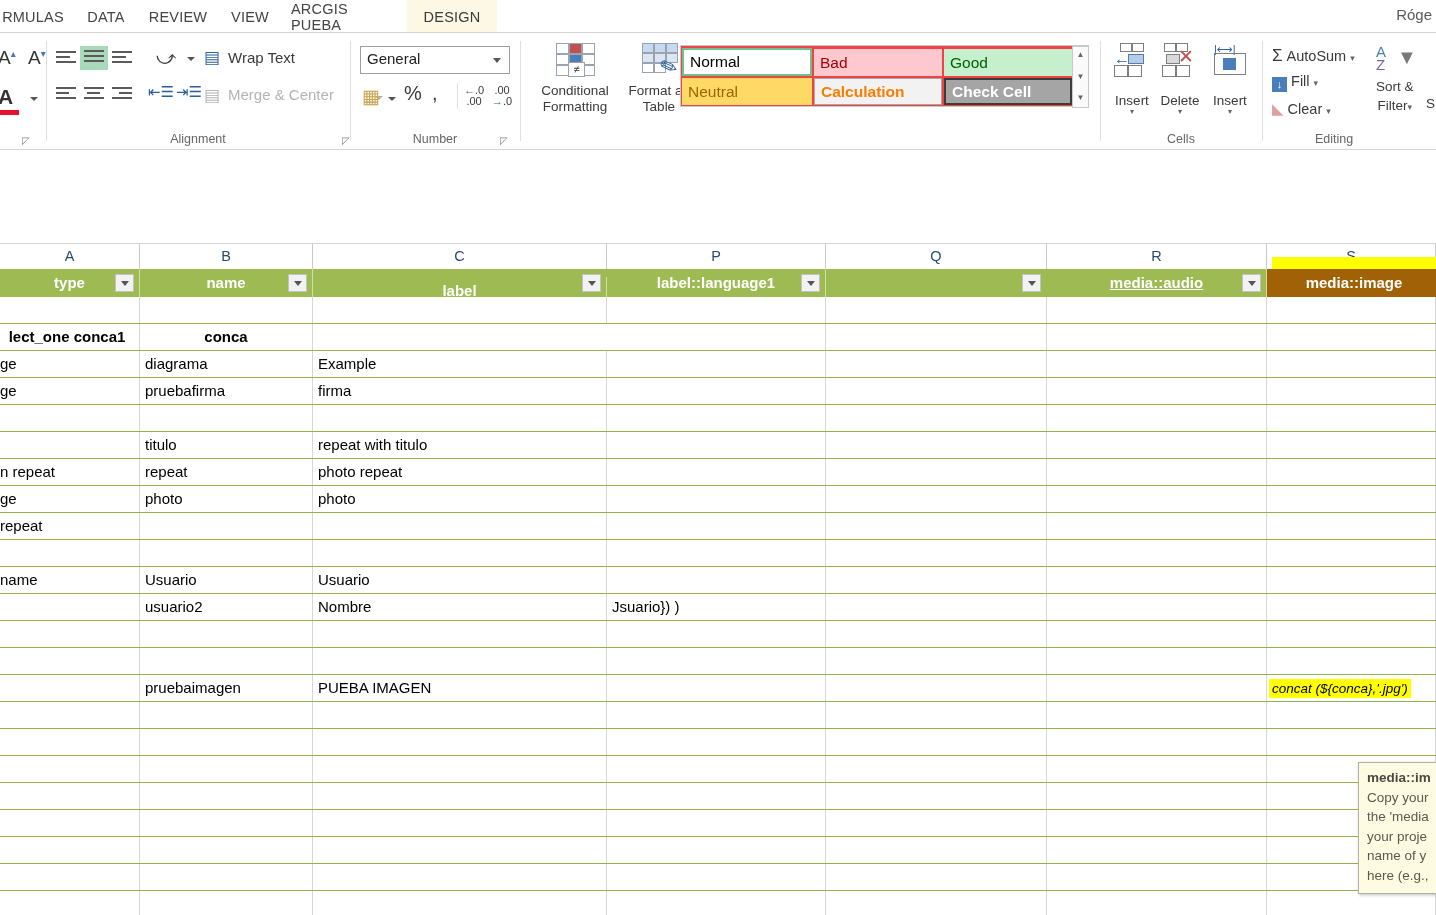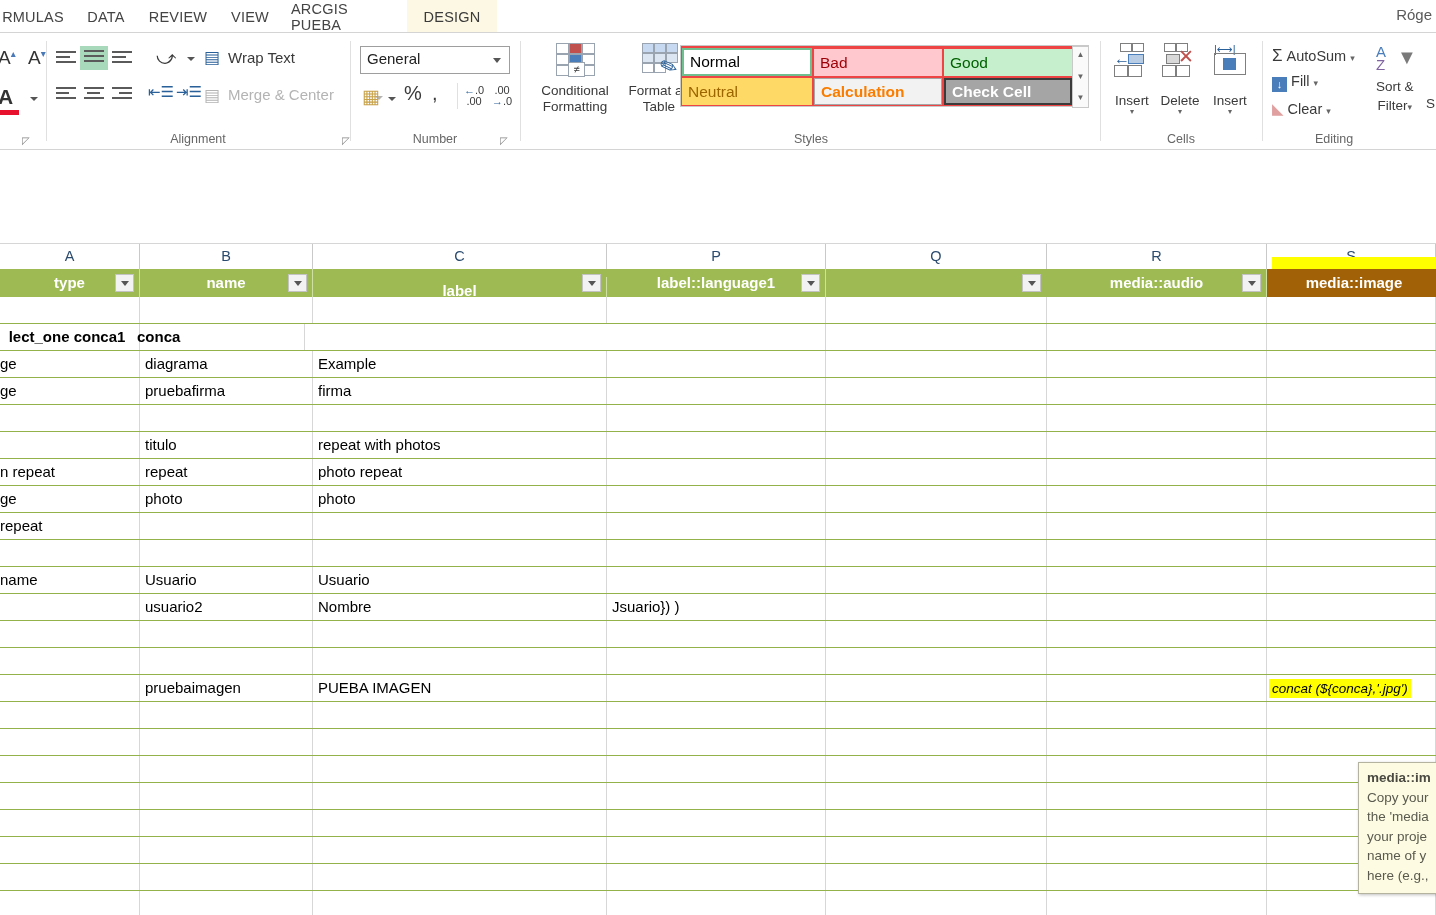--- a/index.html
+++ b/index.html
@@ -294,21 +294,20 @@
         <div class="stylecell" style="left:263px;top:3px;width:128px;height:27px;background:#c6efce;color:#006100;">Good</div>
         <div class="stylecell" style="left:1px;top:32px;width:130px;height:27px;background:#ffd966;color:#9c6500;">Neutral</div>
         <div class="stylecell bold" style="left:133px;top:32px;width:128px;height:27px;background:#f2f2f2;color:#fa7d00;border:1px solid #a5a5a5;">Calculation</div>
         <div class="stylecell bold" style="left:263px;top:32px;width:128px;height:27px;background:#a5a5a5;color:#ffffff;border:2px solid #3b3b3b;">Check Cell</div>
         <div class="sg-scroll" style="left:391px;top:0;height:62px;">
           <div class="sg-arrow" style="top:3px;">▲</div>
           <div class="sg-arrow" style="top:25px;">▼</div>
           <div class="sg-arrow" style="top:46px;">▼</div>
         </div>
       </div>
-      <div class="grp-label">Styles</div>
     </div>
     <div class="grp-sep" style="left:1100px;"></div>
 
     <div class="grp" style="left:1102px;width:158px;">
       <div class="bigbtn" style="left:4px;top:10px;">
         <div style="position:relative;width:40px;height:36px;margin:0 auto;">
           <div style="position:absolute;left:8px;top:0;width:12px;height:9px;border:1px solid #7f7f7f;"></div>
           <div style="position:absolute;left:20px;top:0;width:12px;height:9px;border:1px solid #7f7f7f;"></div>
           <div style="position:absolute;left:2px;top:22px;width:14px;height:12px;border:1px solid #7f7f7f;"></div>
           <div style="position:absolute;left:16px;top:22px;width:14px;height:12px;border:1px solid #7f7f7f;"></div>
@@ -399,39 +398,39 @@
         <div class="filter-btn" style="left: 582px;">
           <b></b>
         </div>
         <div class="hcell" style="left: 607px; width: 219px;">label::language1</div>
         <div class="filter-btn" style="left: 801px;">
           <b></b>
         </div>
         <div class="filter-btn" style="left: 1022px;">
           <b></b>
         </div>
-        <div class="hcell" style="left: 1047px; width: 220px;">media::audio</div>
+        <div class="hcell" style="left: 1047px; width: 220px; text-decoration: underline;">media::audio</div>
         <div class="filter-btn" style="left: 1242px;">
           <b></b>
         </div>
         <div class="yellowtab" style="left: 1272px; top: -12px; width: 164px; height: 13px;"></div>
         <div class="hcell hl" style="left: 1267px; width: 169px; padding-left: 5px; text-align: center;">media::image</div>
       </div>
   <div class="trow" style="top: 28px;">
         <div class="tcell" style="left: 0px; width: 140px; padding-left: 0px;"></div>
         <div class="tcell" style="left: 140px; width: 173px;"></div>
         <div class="tcell" style="left: 313px; width: 294px;"></div>
         <div class="tcell" style="left: 607px; width: 219px;"></div>
         <div class="tcell" style="left: 826px; width: 221px;"></div>
         <div class="tcell" style="left: 1047px; width: 220px;"></div>
         <div class="tcell" style="left: 1267px; width: 169px;"></div>
       </div>
       <div class="trow" style="top: 55px;">
         <div class="tcell bold" style="left: 0px; width: 140px; text-align: center; padding-left: 0px;">lect_one conca1</div>
-        <div class="tcell bold" style="left: 132px; width: 173px; text-align: left;">conca</div>
+        <div class="tcell bold" style="left: 140px; width: 173px; text-align: center;">conca</div>
         <div class="tcell bold" style="left: 607px; width: 219px;"></div>
         <div class="tcell bold" style="left: 826px; width: 221px;"></div>
         <div class="tcell bold" style="left: 1047px; width: 220px;"></div>
         <div class="tcell bold" style="left: 1267px; width: 169px;"></div>
       </div>
       <div class="trow" style="top: 82px;">
         <div class="tcell" style="left: 0px; width: 140px; padding-left: 0px;">ge</div>
         <div class="tcell" style="left: 140px; width: 173px;">diagrama</div>
         <div class="tcell" style="left: 313px; width: 294px;">Example</div>
         <div class="tcell" style="left: 607px; width: 219px;"></div>
@@ -453,21 +452,21 @@
         <div class="tcell" style="left: 140px; width: 173px;"></div>
         <div class="tcell" style="left: 313px; width: 294px;"></div>
         <div class="tcell" style="left: 607px; width: 219px;"></div>
         <div class="tcell" style="left: 826px; width: 221px;"></div>
         <div class="tcell" style="left: 1047px; width: 220px;"></div>
         <div class="tcell" style="left: 1267px; width: 169px;"></div>
       </div>
       <div class="trow" style="top: 163px;">
         <div class="tcell" style="left: 0px; width: 140px; padding-left: 0px;"></div>
         <div class="tcell" style="left: 140px; width: 173px;">titulo</div>
-        <div class="tcell" style="left: 313px; width: 294px;">repeat with photos</div>
+        <div class="tcell" style="left: 313px; width: 294px;">repeat with titulo</div>
         <div class="tcell" style="left: 607px; width: 219px;"></div>
         <div class="tcell" style="left: 826px; width: 221px;"></div>
         <div class="tcell" style="left: 1047px; width: 220px;"></div>
         <div class="tcell" style="left: 1267px; width: 169px;"></div>
       </div>
       <div class="trow" style="top: 190px;">
         <div class="tcell" style="left: 0px; width: 140px; padding-left: 0px;">n repeat</div>
         <div class="tcell" style="left: 140px; width: 173px;">repeat</div>
         <div class="tcell" style="left: 313px; width: 294px;">photo repeat</div>
         <div class="tcell" style="left: 607px; width: 219px;"></div>

